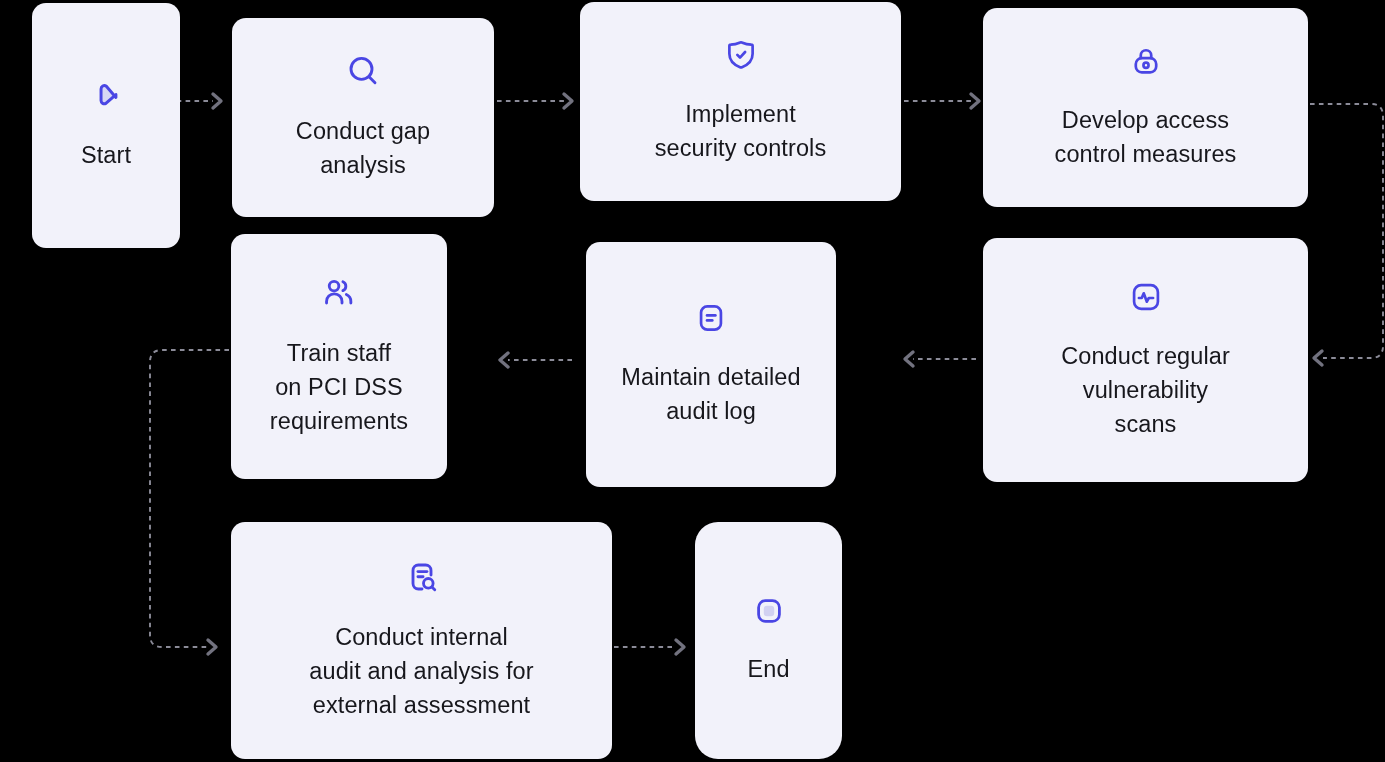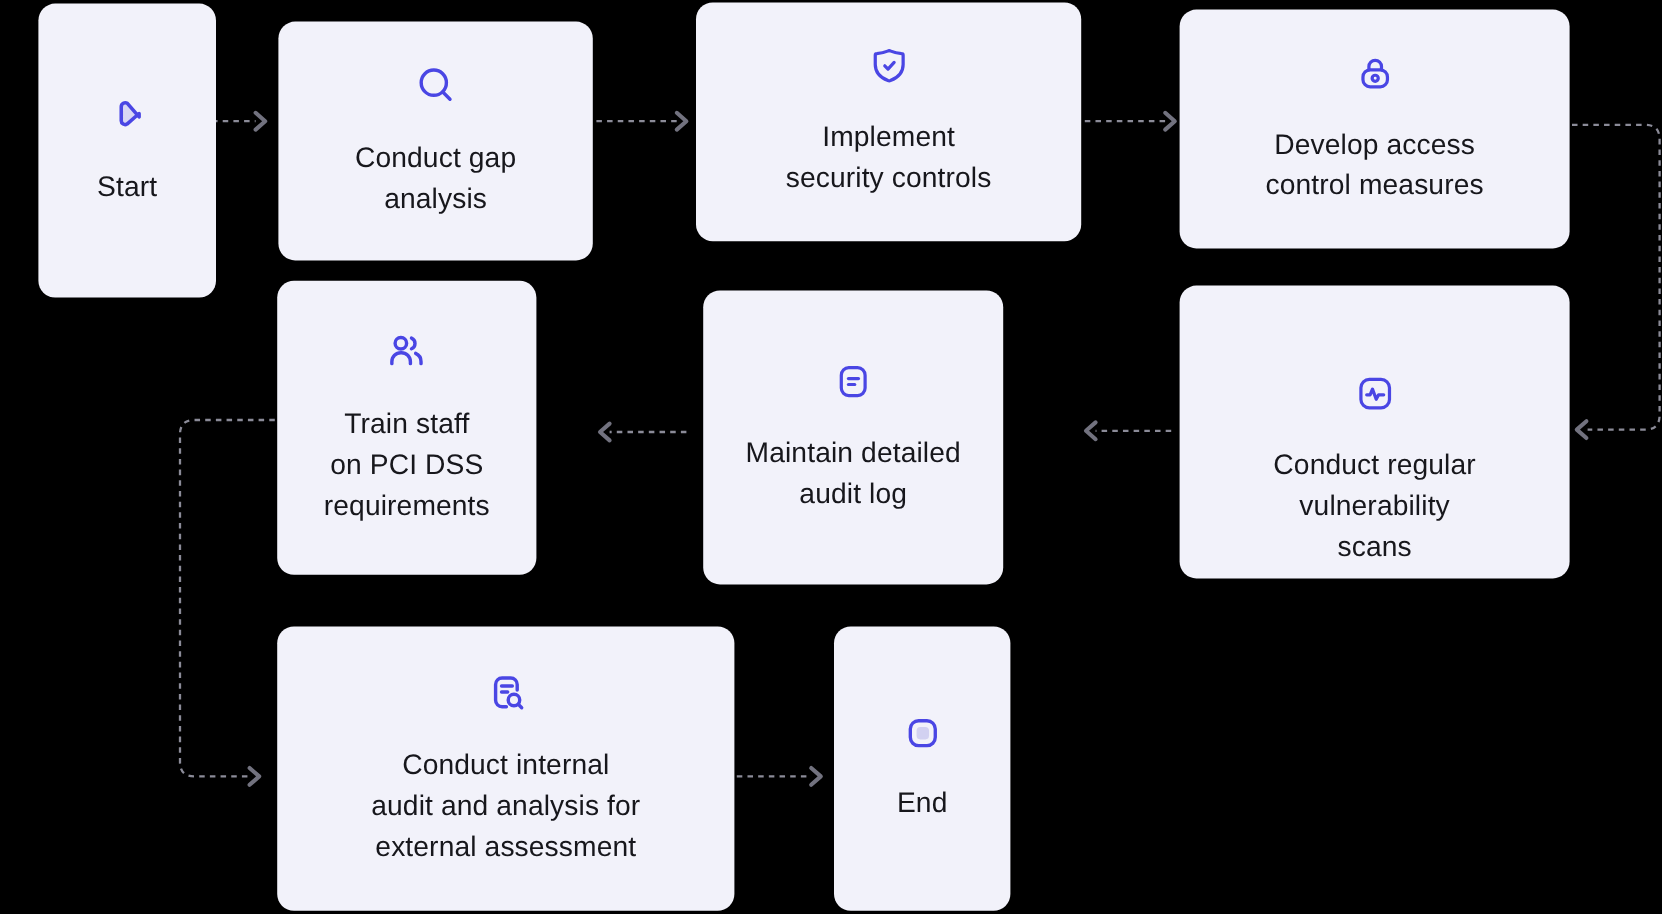--- a/index.html
+++ b/index.html
@@ -132,21 +132,21 @@
       <svg width="34" height="34" viewBox="0 0 24 24">
         <rect x="4.8" y="10" width="14.4" height="10" rx="4.2"></rect>
         <path d="M8.3 10V8.1a3.7 3.7 0 0 1 7.4 0V10"></path>
         <circle cx="12" cy="15" r="1.8"></circle>
       </svg>
     </span>
     <span class="label">Develop access
 control measures</span>
   </div>
 
-  <div class="node" style="left:983px;top:238px;width:325px;height:244px;justify-content:flex-end;">
+  <div class="node" style="left:983px;top:238px;width:325px;height:244px;">
     <span class="icon">
       <svg width="34" height="34" viewBox="0 0 24 24">
         <rect x="3.6" y="3.6" width="16.8" height="16.8" rx="5"></rect>
         <path d="M7 12.7h2l1.4-3.3 2.2 5.9 1.4-2.6h3"></path>
       </svg>
     </span>
     <span class="label">Conduct regular
 vulnerability
 scans</span>
   </div>
@@ -185,21 +185,21 @@
         <path d="M9.3 11.8h3.4"></path>
         <circle cx="16.2" cy="16.2" r="3.2"></circle>
         <path d="m18.6 18.6 1.9 1.9"></path>
       </svg>
     </span>
     <span class="label">Conduct internal
 audit and analysis for
 external assessment</span>
   </div>
 
-  <div class="node" style="left:695px;top:522px;width:147px;height:237px;">
+  <div class="node" style="left:695px;top:522px;width:147px;height:237px;border-radius:23px;">
     <span class="icon">
       <svg width="32" height="32" viewBox="0 0 24 24">
         <rect x="4.2" y="4.2" width="15.6" height="15.6" rx="5.2" stroke-width="2.1"></rect>
         <rect x="8.1" y="8.1" width="7.8" height="7.8" rx="2.4" fill="#d2d1f1" stroke="none"></rect>
       </svg>
     </span>
     <span class="label">End</span>
   </div>
 
 </div>

